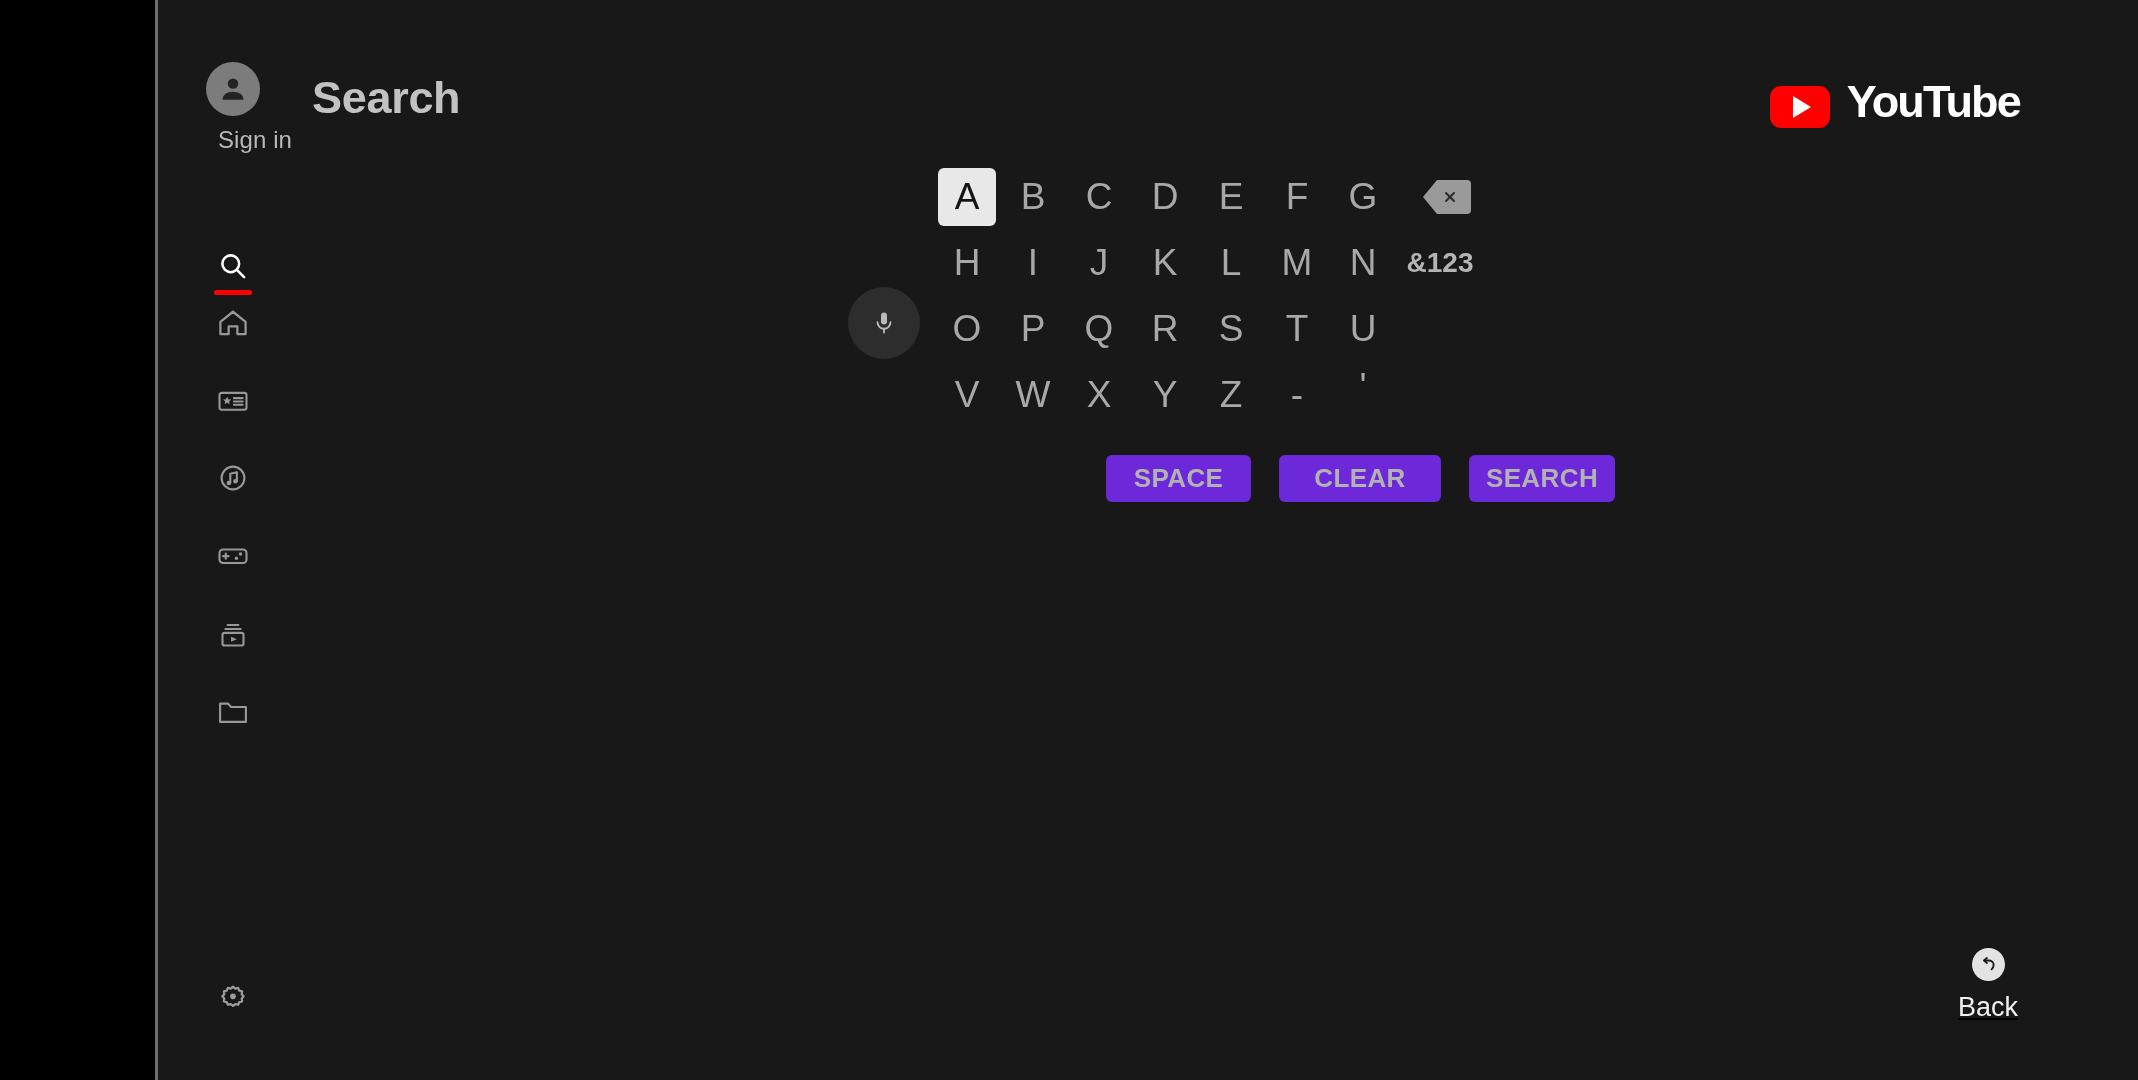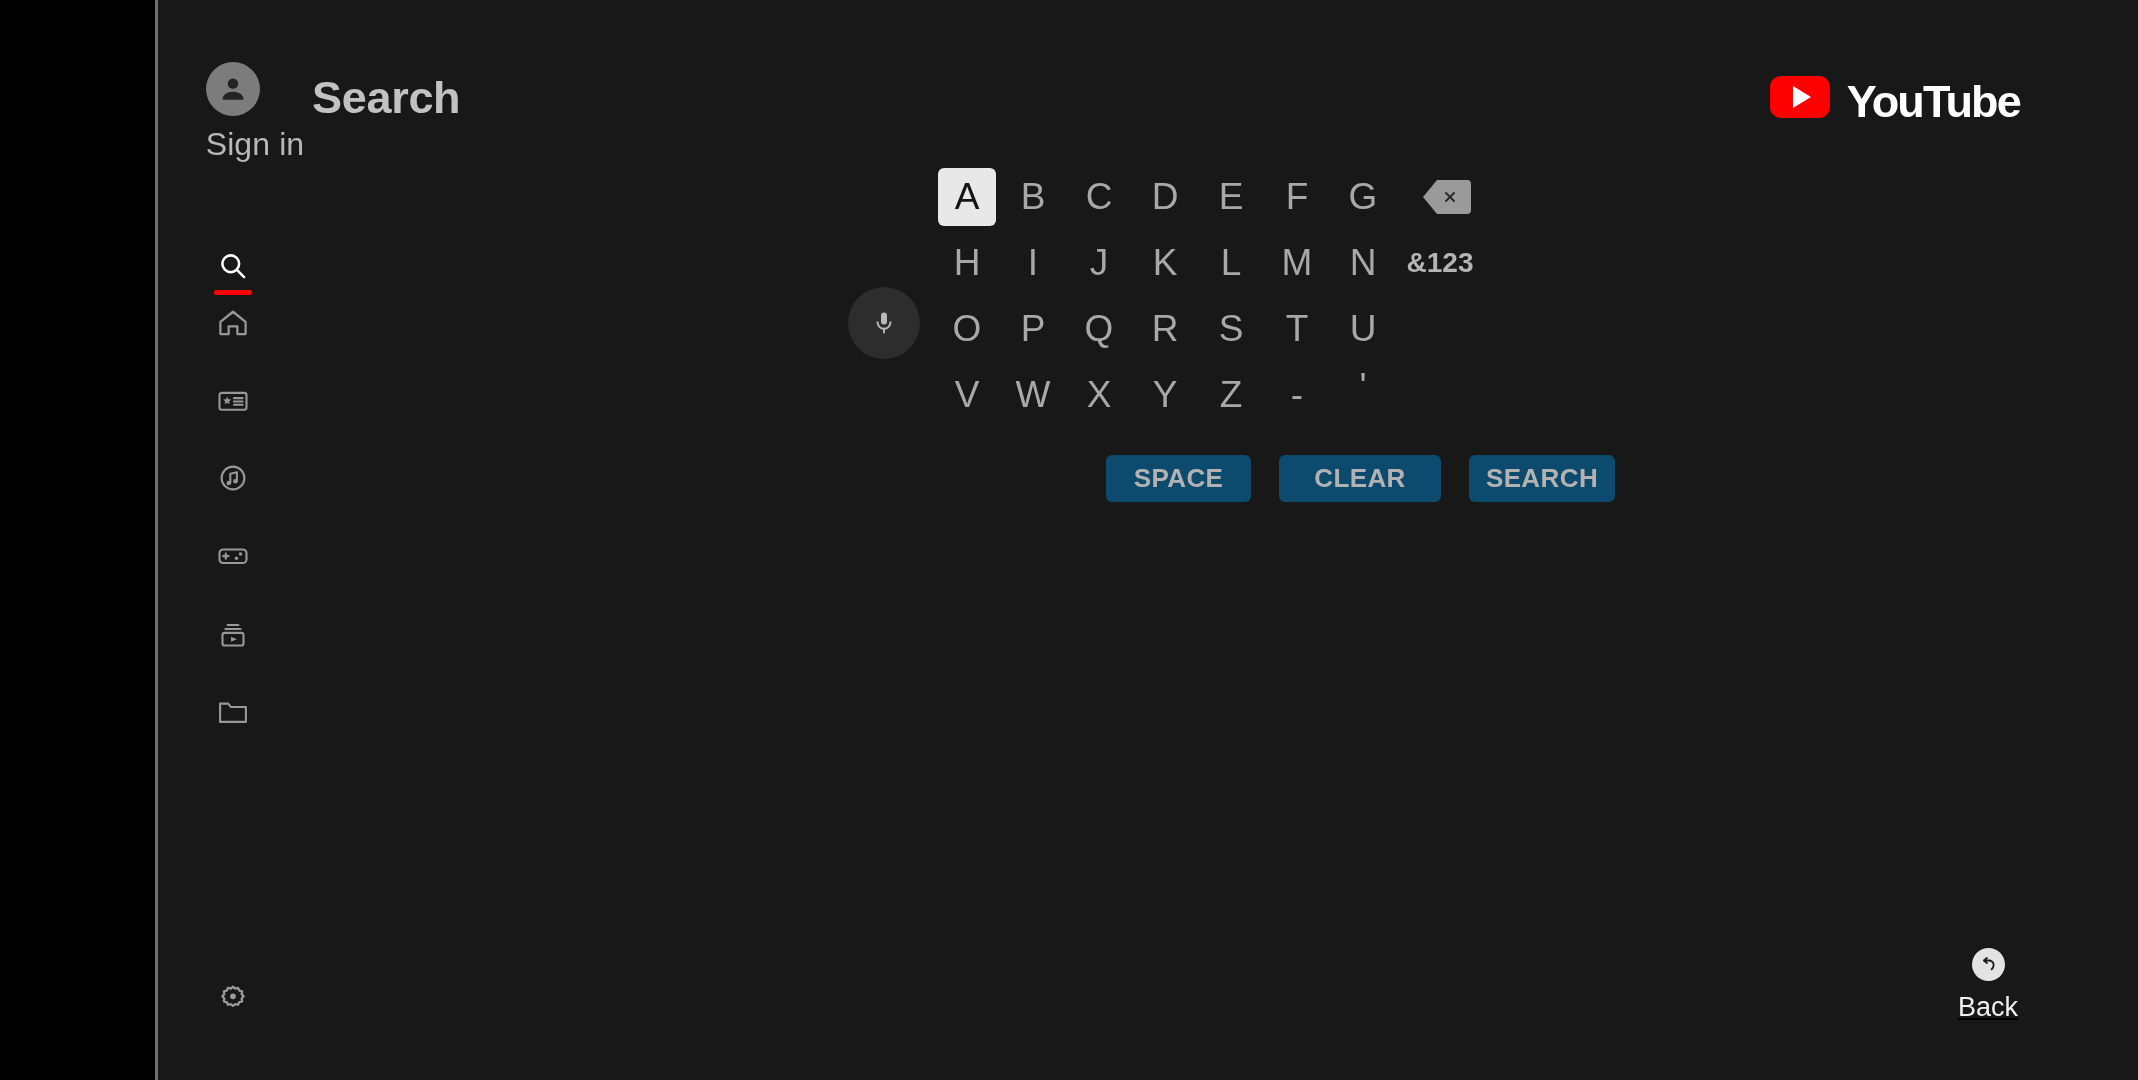--- a/index.html
+++ b/index.html
@@ -43,21 +43,21 @@
     display:flex; flex-direction:column; align-items:center;
   }
   #avatar-circle {
     width:54px; height:54px; border-radius:50%;
     background:#7c7c7c;
     display:flex; align-items:center; justify-content:center;
   }
   #avatar-circle svg { display:block; }
   #signin-label {
     margin-top:10px;
-    font-size:32px; color:#b8b8b8; letter-spacing:0.1px;margin-left:44px;
+    font-size:24px; color:#b8b8b8; letter-spacing:0.1px;margin-left:44px;
   }
 
   .nav-item {
     position:absolute; left:0;
     width:150px; height:56px;
     display:flex; flex-direction:column;
     align-items:center; justify-content:flex-start;
   }
   .nav-icon { width:36px; height:36px; display:block; }
   .nav-underline {
@@ -68,21 +68,21 @@
   .nav-underline.hidden { visibility:hidden; }
 
   
   #page-title {
     position:absolute; left:154px; top:72px;
     font-size:45px; font-weight:bold;
     color:#c2c2c2; letter-spacing:-0.3px;
   }
   #yt-logo {
     position:absolute; right:118px; top:76px;
-    display:flex; align-items:flex-start;gap:8px;
+    display:flex; align-items:flex-end;gap:8px;
   }
   #yt-logo-mark {
     width:60px; height:42px; border-radius:11px;
     background:#ff0000;
     display:flex; align-items:center; justify-content:center;
     margin-right:9px;
   }
   #yt-logo-mark .tri {
     width:0; height:0;
     border-left:18px solid #ffffff;
@@ -128,21 +128,21 @@
   }
   .bsp-shape svg { display:block; margin-left:6px; }
 
   
   #action-row {
     position:absolute; left:948px; top:455px;
     display:flex; align-items:center;
   }
   .action-btn {
     height:47px;
-    background:#0c4a6e;
+    background:#6d28d9;
     border-radius:6px;
     display:flex; align-items:center; justify-content:center;
     font-size:26px; font-weight:bold; color:#b2b2b2;
     letter-spacing:0.4px;
     margin-right:28px;
   }
   #btn-space { width:145px; }
   #btn-clear { width:162px; }
   #btn-search { width:146px; margin-right:0; }
 

